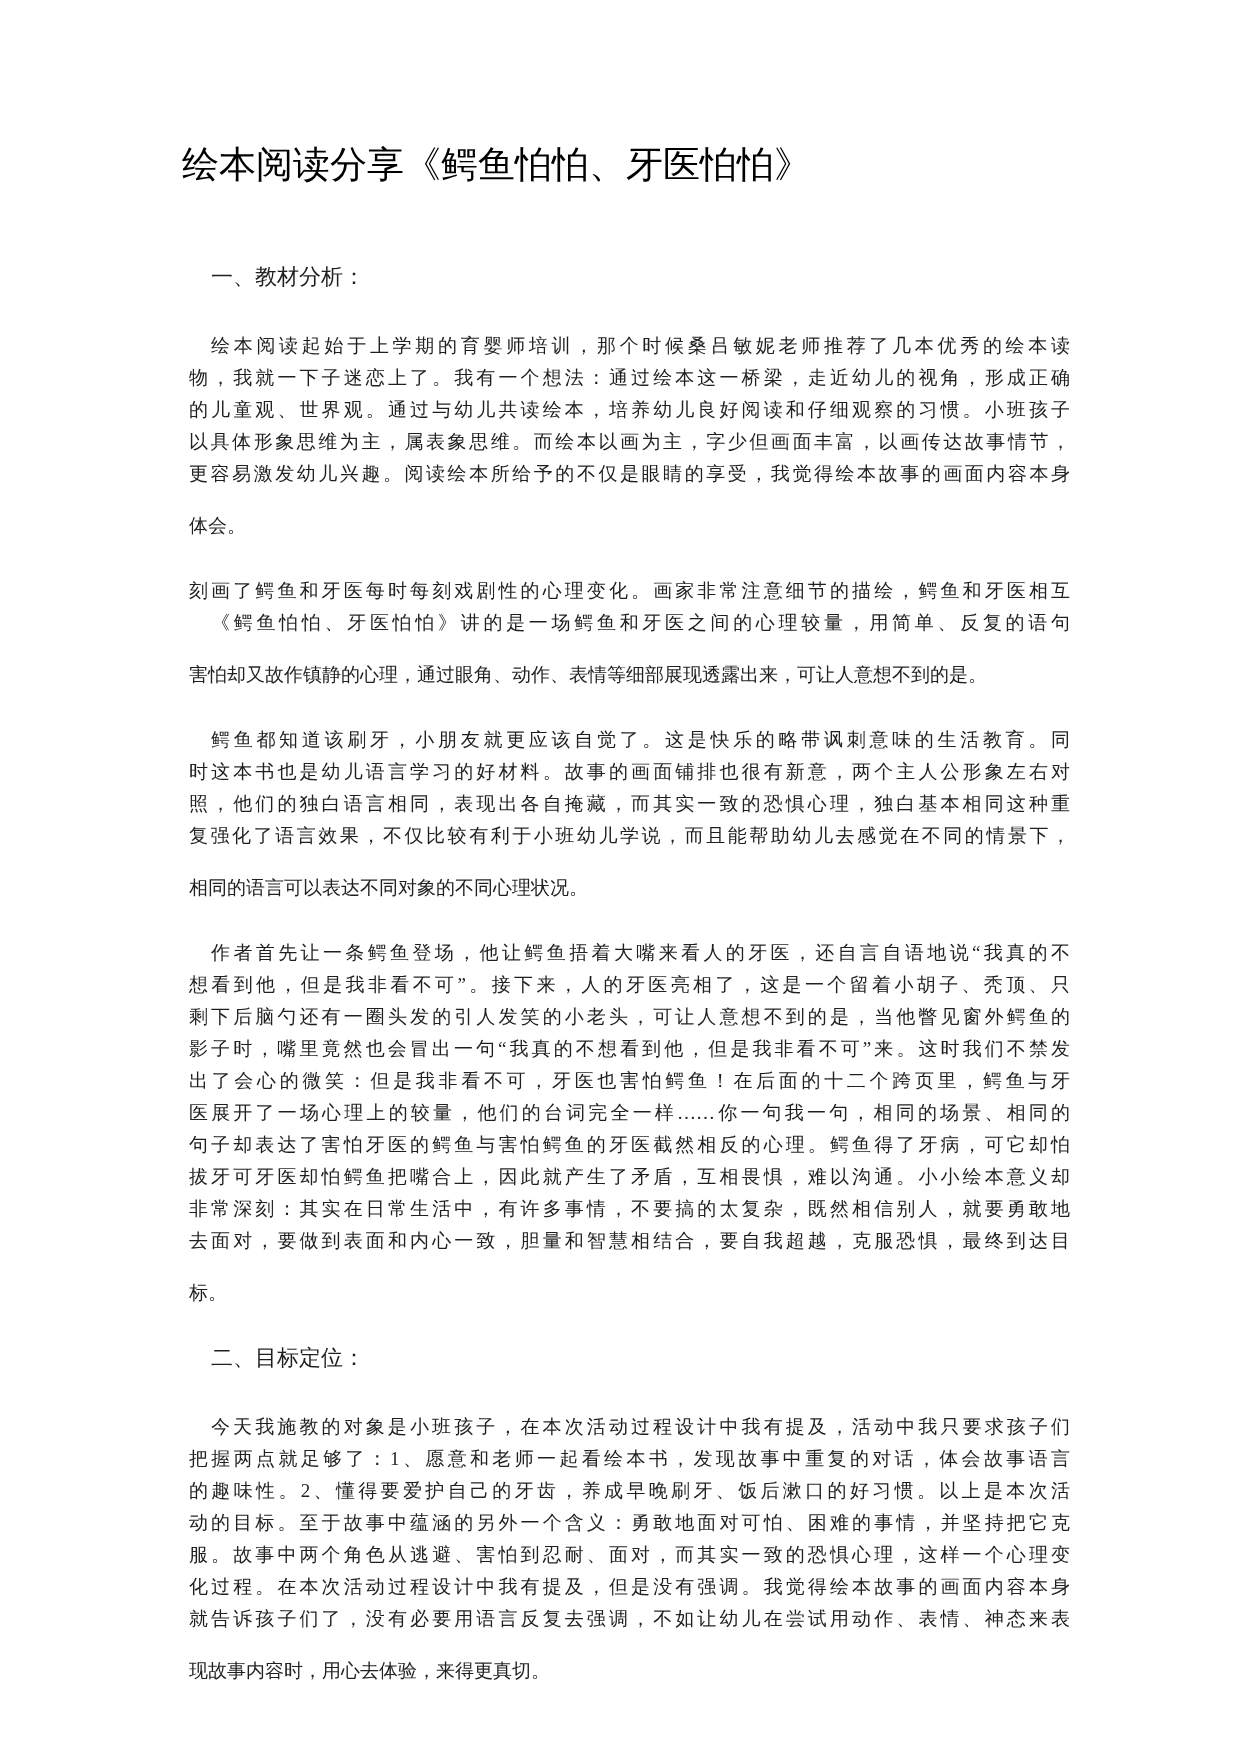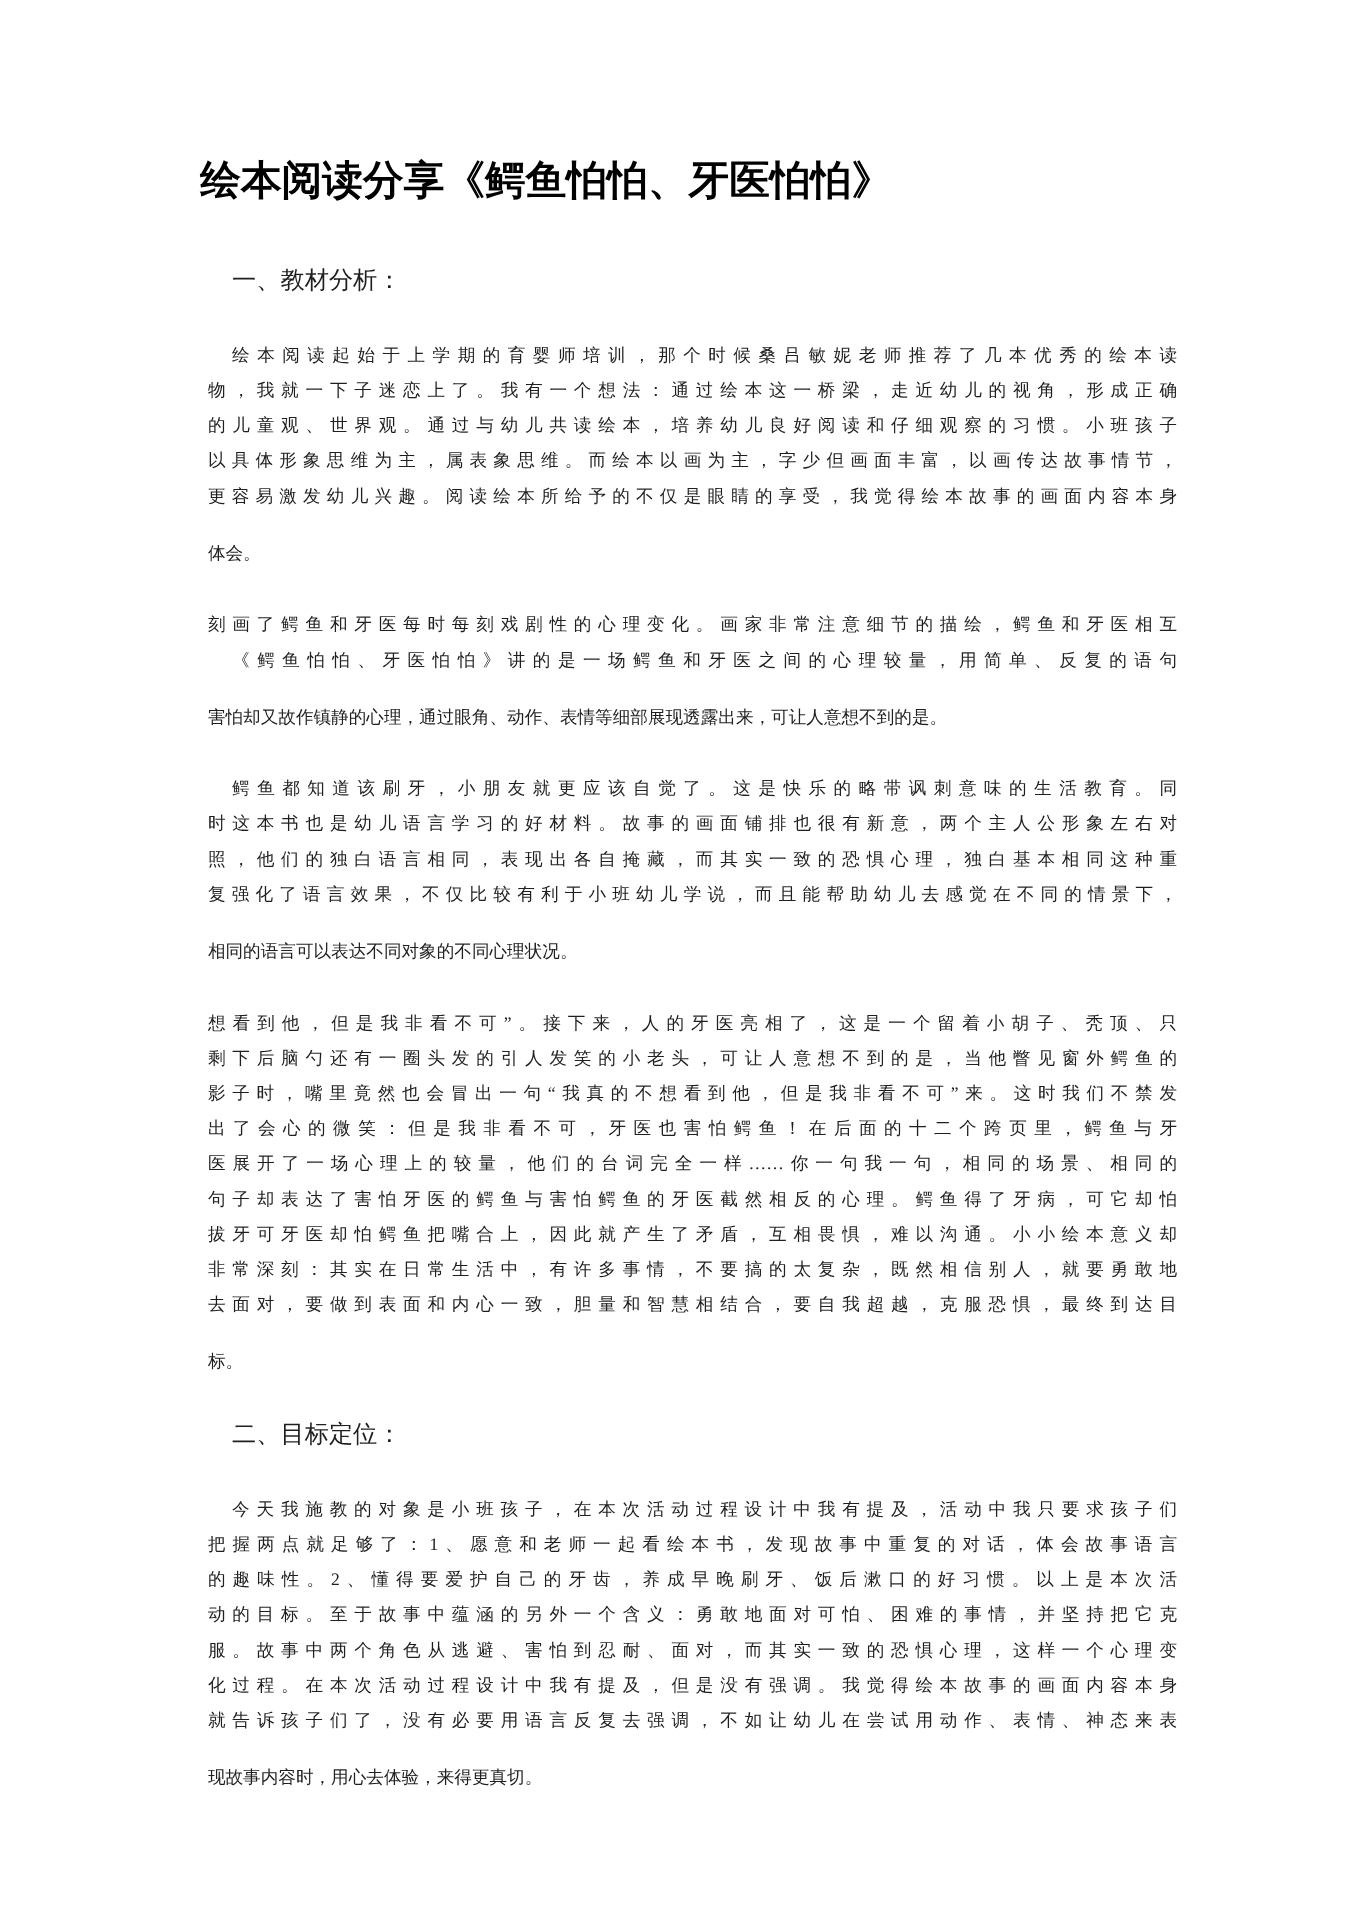--- a/index.html
+++ b/index.html
@@ -18,35 +18,35 @@
   }
   .doc {
     position: absolute;
     left: 189px;
     top: 140px;
     width: 881px;
   }
   .title {
     font-size: 37px;
     line-height: 50px;
-    font-weight: bold;
+    font-weight: normal;
     color: #000000;
-    margin: 0 0 49px -7px;
+    margin: 0 0 71px -7px;
     white-space: nowrap;
   }
   .heading {
     font-size: 22px;
     line-height: 32px;
     margin: 4px 0 37px 0;
     text-indent: 22px;
     font-weight: normal;
   }
   .para {
     margin: 0 0 33px 0;
-    font-size: 16px;
+    font-size: 19px;
   }
   .line {
     line-height: 32px;
     text-align: justify;
     text-align-last: justify;
     white-space: normal;
   }
   .line.first {
     text-indent: 22px;
   }
@@ -77,20 +77,21 @@
           <div class="line last">害怕却又故作镇静的心理，通过眼角、动作、表情等细部展现透露出来，可让人意想不到的是。</div>
         </div>
         <div class="para">
           <div class="line first">鳄鱼都知道该刷牙，小朋友就更应该自觉了。这是快乐的略带讽刺意味的生活教育。同</div>
           <div class="line">时这本书也是幼儿语言学习的好材料。故事的画面铺排也很有新意，两个主人公形象左右对</div>
           <div class="line">照，他们的独白语言相同，表现出各自掩藏，而其实一致的恐惧心理，独白基本相同这种重</div>
           <div class="line">复强化了语言效果，不仅比较有利于小班幼儿学说，而且能帮助幼儿去感觉在不同的情景下，</div>
           <div class="line last">相同的语言可以表达不同对象的不同心理状况。</div>
         </div>
         <div class="para">
+          <div class="line first">作者首先让一条鳄鱼登场，他让鳄鱼捂着大嘴来看人的牙医，还自言自语地说“我真的不</div>
           <div class="line">想看到他，但是我非看不可”。接下来，人的牙医亮相了，这是一个留着小胡子、秃顶、只</div>
           <div class="line">剩下后脑勺还有一圈头发的引人发笑的小老头，可让人意想不到的是，当他瞥见窗外鳄鱼的</div>
           <div class="line">影子时，嘴里竟然也会冒出一句“我真的不想看到他，但是我非看不可”来。这时我们不禁发</div>
           <div class="line">出了会心的微笑：但是我非看不可，牙医也害怕鳄鱼！在后面的十二个跨页里，鳄鱼与牙</div>
           <div class="line">医展开了一场心理上的较量，他们的台词完全一样……你一句我一句，相同的场景、相同的</div>
           <div class="line">句子却表达了害怕牙医的鳄鱼与害怕鳄鱼的牙医截然相反的心理。鳄鱼得了牙病，可它却怕</div>
           <div class="line">拔牙可牙医却怕鳄鱼把嘴合上，因此就产生了矛盾，互相畏惧，难以沟通。小小绘本意义却</div>
           <div class="line">非常深刻：其实在日常生活中，有许多事情，不要搞的太复杂，既然相信别人，就要勇敢地</div>
           <div class="line">去面对，要做到表面和内心一致，胆量和智慧相结合，要自我超越，克服恐惧，最终到达目</div>
           <div class="line last">标。</div>

